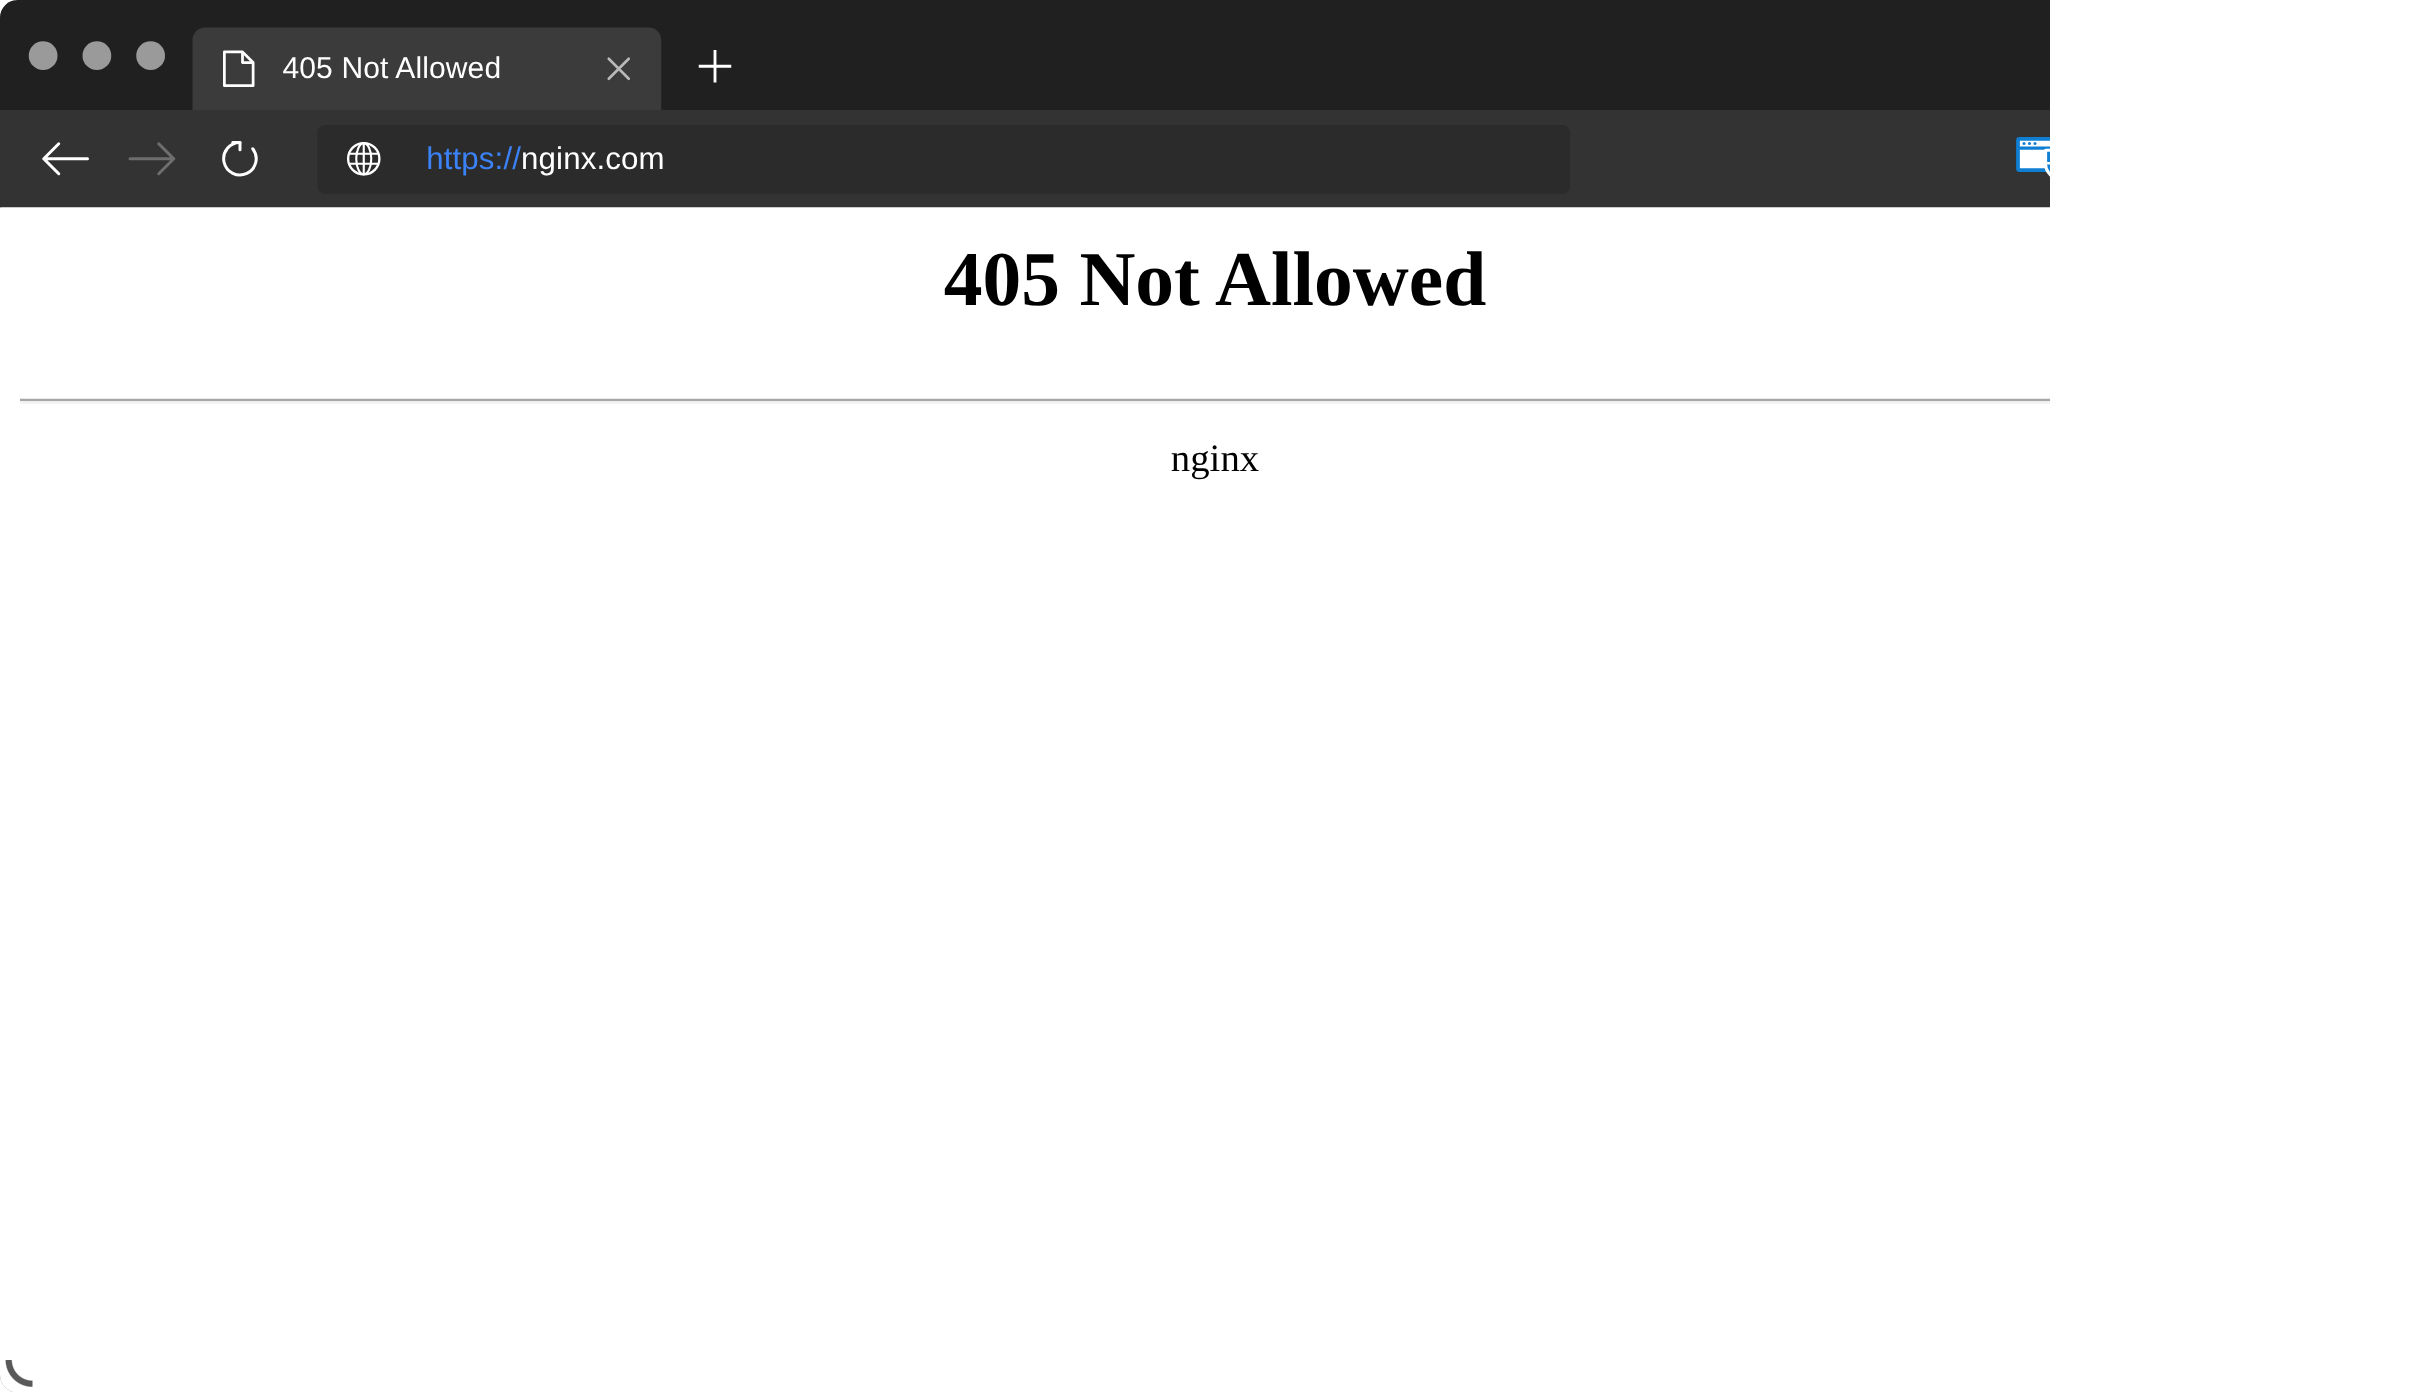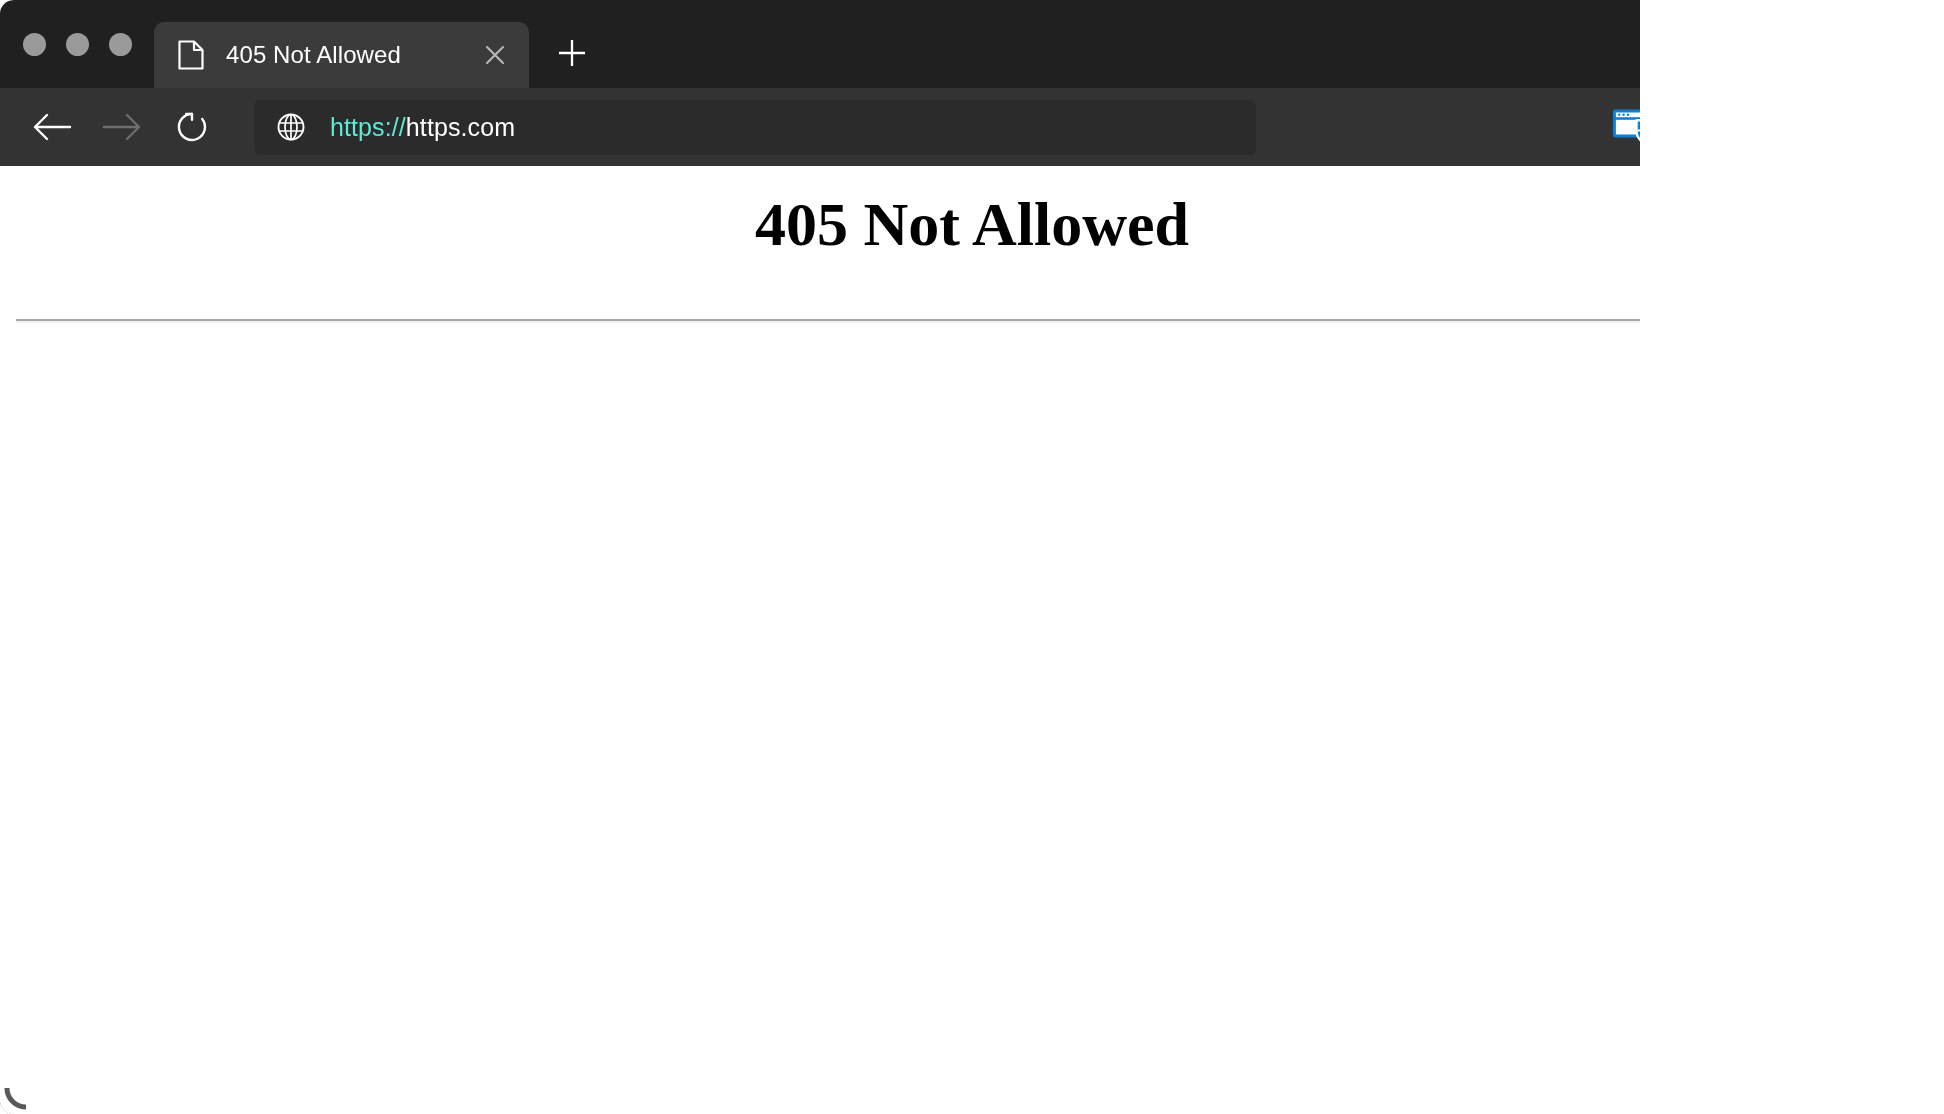--- a/index.html
+++ b/index.html
@@ -155,21 +155,21 @@
     margin-right: 24px;
     display: block;
   }
   .omnibox-url {
     font-size: 25px;
     color: #ffffff;
     letter-spacing: 0.1px;
     white-space: nowrap;
     overflow: hidden;
   }
-  .omnibox-url .scheme { color: #5eead4; }
+  .omnibox-url .scheme { color: #3b82f6; margin-left: 11px; }
 
   .toolbar-right {
     margin-left: auto;
     display: flex;
     align-items: center;
     gap: 0;
   }
 
   .tb-icon-btn {
     width: 56px; height: 56px;
@@ -325,21 +325,21 @@
       </div>
 
       <div class="omnibox">
         <span class="omnibox-icon">
           <svg width="30" height="30" viewBox="0 0 30 30">
             <circle cx="15" cy="15" r="12.5" stroke="#ffffff" stroke-width="1.9" fill="none"></circle>
             <ellipse cx="15" cy="15" rx="6" ry="12.5" stroke="#ffffff" stroke-width="1.7" fill="none"></ellipse>
             <path d="M3 11 H27 M3 19 H27 M15 2.5 V27.5" stroke="#ffffff" stroke-width="1.7" fill="none"></path>
           </svg>
         </span>
-        <span class="omnibox-url"><span class="scheme">https://</span><span class="host">https.com</span></span>
+        <span class="omnibox-url"><span class="scheme">https://</span><span class="host">nginx.com</span></span>
       </div>
 
       <div class="toolbar-right">
 
         <div class="tb-icon-btn">
           <svg width="40" height="38" viewBox="0 0 40 38">
             <rect x="2.4" y="3" width="29" height="25" rx="1.2" stroke="#0f7fd4" stroke-width="3" fill="#ffffff"></rect>
             <path d="M2.4 10.5 H31.4" stroke="#0f7fd4" stroke-width="2.6"></path>
             <circle cx="7.2" cy="6.8" r="1.2" fill="#0f7fd4"></circle>
             <circle cx="11.6" cy="6.8" r="1.2" fill="#0f7fd4"></circle>
@@ -372,18 +372,19 @@
           <span></span>
           <span></span>
         </div>
 
       </div>
     </div>
 
     <div class="page-viewport">
       <h1 class="page-h1">405 Not Allowed</h1>
       <hr class="page-hr">
+      <div class="page-center">nginx</div>
     </div>
 
     <div class="corner-shadow"></div>
 
   </div>
 </div>
 
 </body></html>

